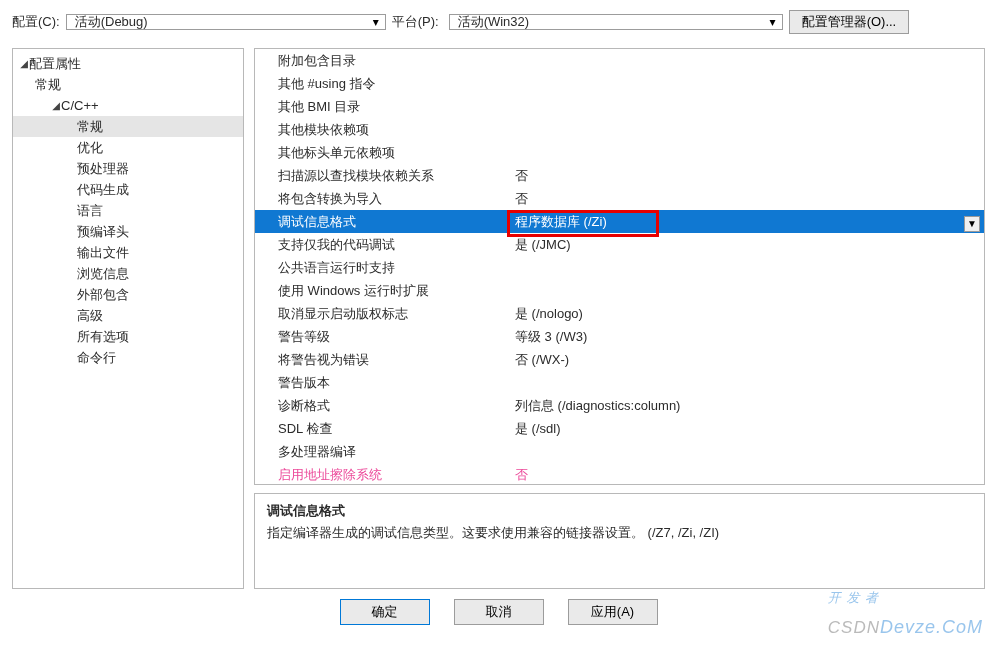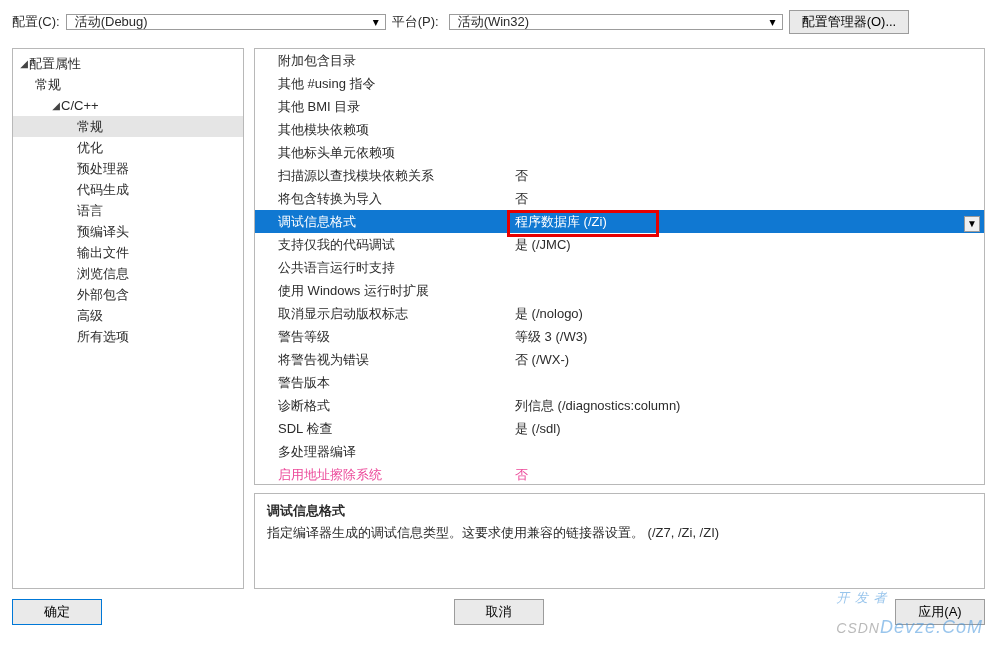--- a/index.html
+++ b/index.html
@@ -39,21 +39,21 @@
   .prop-row.disabled { color: #ec4899; }
   
   .highlight-box { position: absolute; border: 3px solid #e80000; pointer-events: none; }
   .chev-cell { position: absolute; right: 4px; top: 3px; width: 16px; height: 16px; border: 1px solid #999; background: #f0f0f0; display: flex; align-items: center; justify-content: center; font-size: 10px; color: #000; cursor: pointer; }
 
   
   .desc { border: 1px solid #b8b8b8; background: #fff; margin-top: 8px; padding: 8px 12px; height: 96px; }
   .desc .title { font-weight: bold; margin-bottom: 4px; }
 
   
-  .btns { display: flex; justify-content: space-between; gap: 18px; padding: 10px 12px 0 12px; }
+  .btns { display: flex; justify-content: center; gap: 24px; padding: 10px 12px 0 12px; }
   .btn { border: 1px solid #9c9c9c; background: #eaeaea; min-width: 90px; height: 26px; cursor: pointer; }
   .btn.primary { border: 1px solid #0078d7; }
 
   
   .wm { position: absolute; right: 14px; bottom: 16px; font-size: 26px; font-weight: normal; font-style: italic; color: rgba(70,150,220,0.55); letter-spacing: 1px; pointer-events: none; font-family: Arial; }
   .wm .gray { color: rgba(130,130,130,0.55); }
 </style>
 </head>
 <body>
 
@@ -113,20 +113,23 @@
           </div>
           <div class="tree-row indent-3">
             <span>外部包含</span>
           </div>
           <div class="tree-row indent-3">
             <span>高级</span>
           </div>
           <div class="tree-row indent-3">
             <span>所有选项</span>
           </div>
+          <div class="tree-row indent-3">
+            <span>命令行</span>
+          </div>
         </div>
     </div>
   </div>
 
   <div class="right">
     <div class="grid-box">
       <div class="grid-inner" id="grid-inner">
           <div class="prop-row">
             <div class="pname">附加包含目录</div>
             <div class="pval"></div>
@@ -213,14 +216,14 @@
 </div>
 
 <div class="btns">
   <button class="btn primary">确定</button>
   <button class="btn">取消</button>
   <button class="btn">应用(A)</button>
 </div>
 
 <div class="wm">
   <span>开 发 者</span><br>
-  <span class="gray" style="font-size:14px;">CSDN</span><span style="font-size:18px;">Devze.CoM</span>
+  <span class="gray" style="font-size:17px;">CSDN</span><span style="font-size:18px;">Devze.CoM</span>
 </div>
 
 </body></html>

